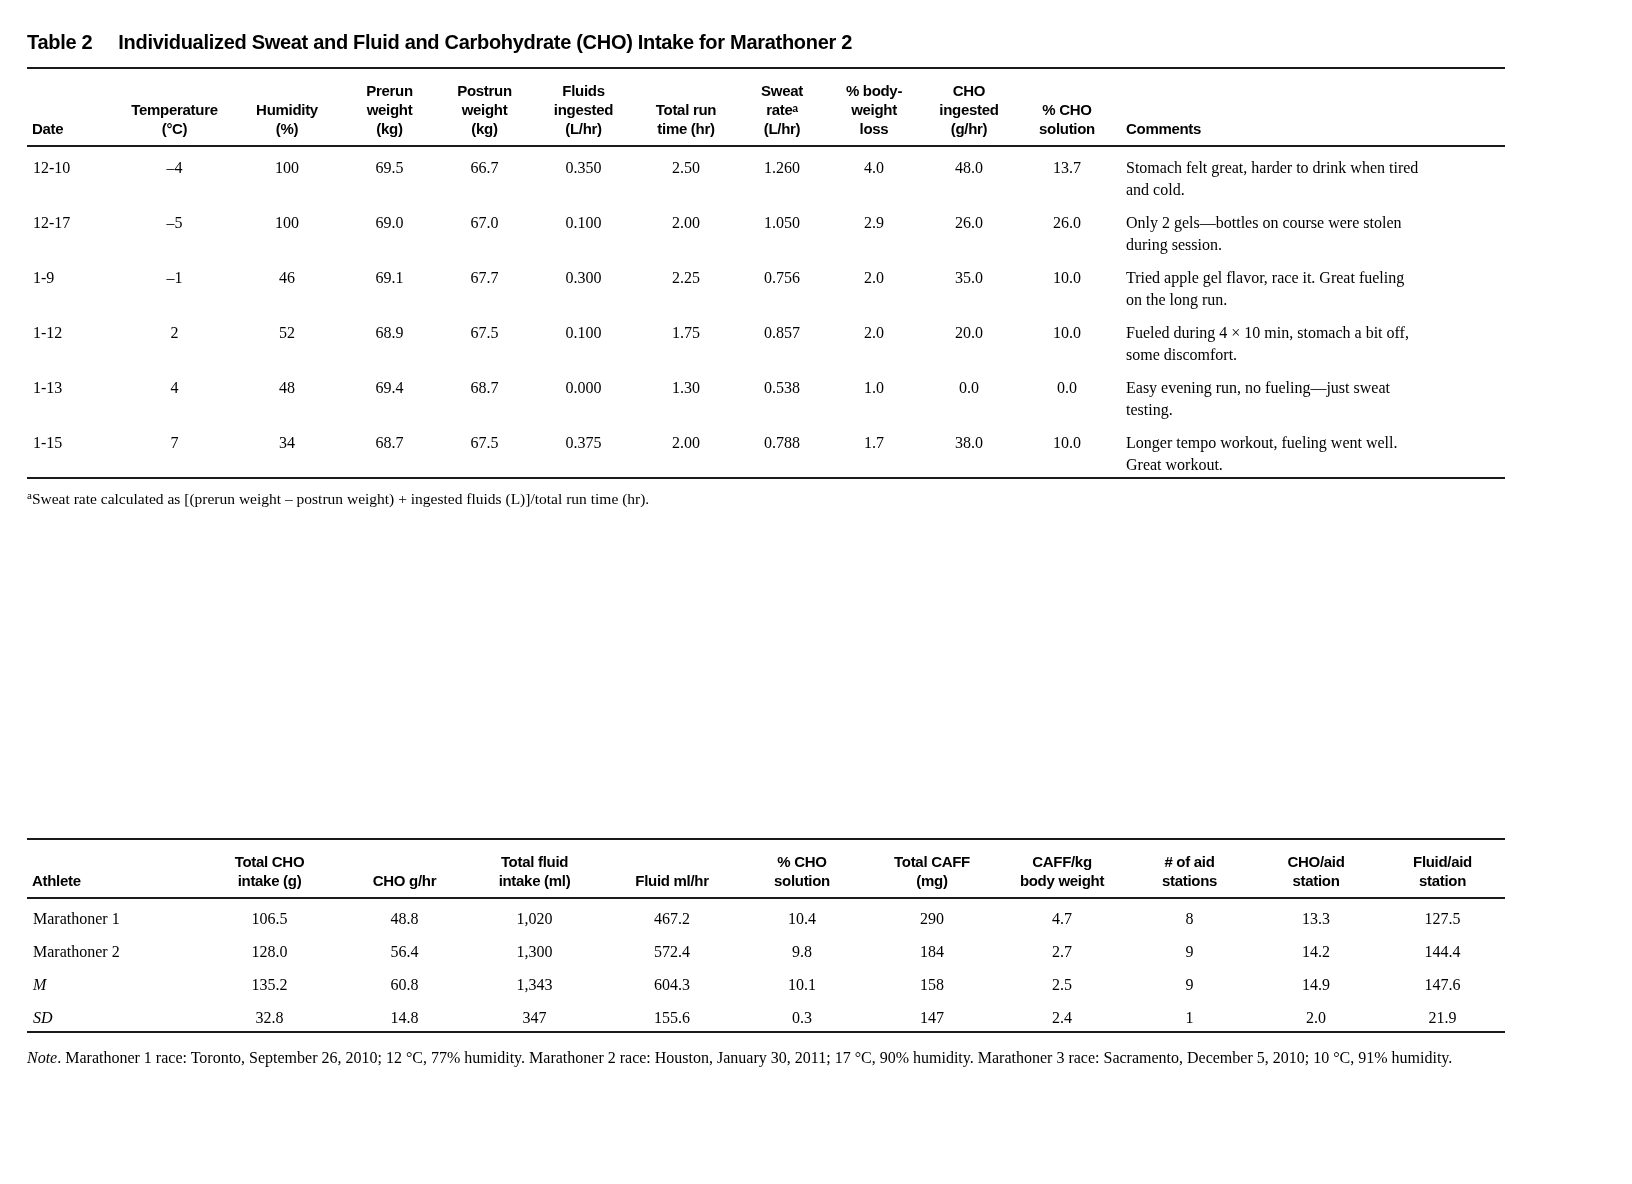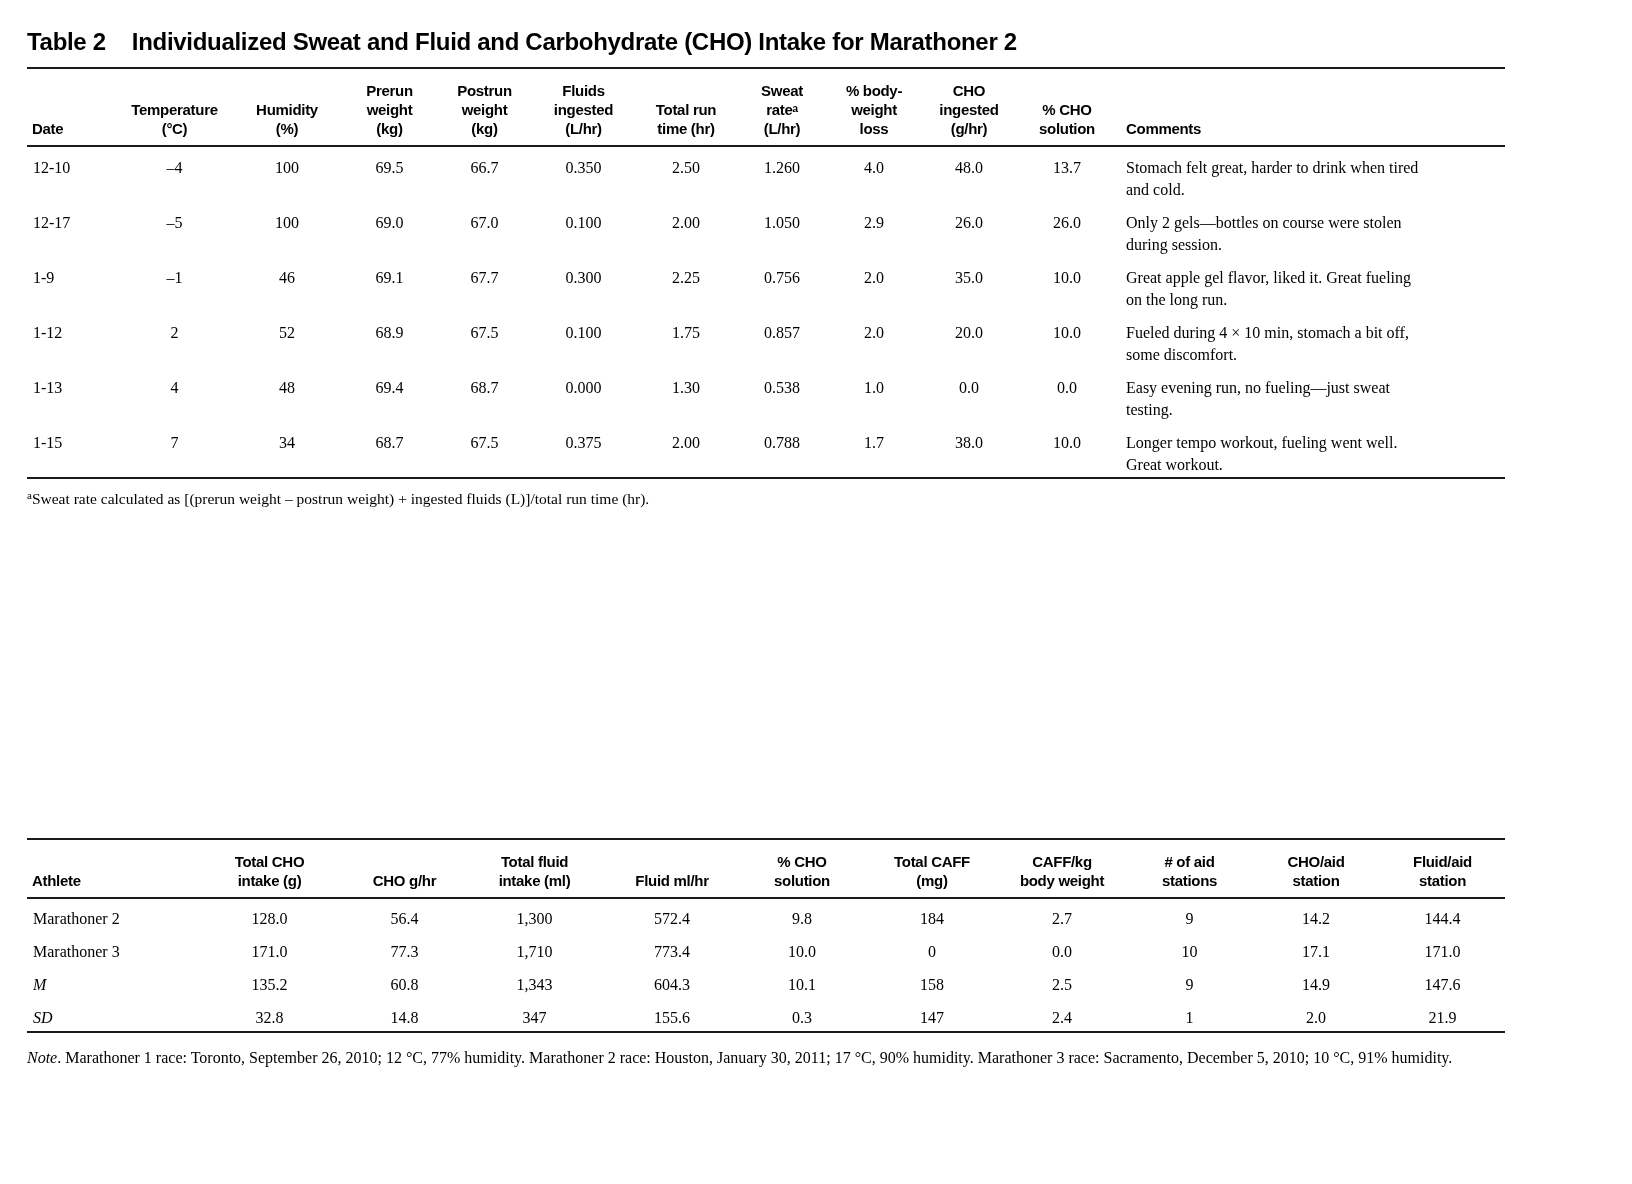--- a/index.html
+++ b/index.html
@@ -12,21 +12,21 @@
     overflow: hidden;
   }
   .tbl-block { position: absolute; left: 27px; width: 1478px; }
   .t2-block { top: 30px; }
   .t3-block { top: 838px; }
 
   .tbl-title {
     margin: 0 0 13px 0;
     font-family: "Liberation Sans", sans-serif;
     font-weight: bold;
-    font-size: 24px;
+    font-size: 20px;
     line-height: 24px;
     letter-spacing: -0.3px;
   }
   .tbl-label { margin-right: 26px; }
 
   table {
     border-collapse: collapse;
     table-layout: fixed;
     width: 1478px;
     border-top: 2px solid #1a1a1a;
@@ -179,21 +179,21 @@
             <td>–1</td>
             <td>46</td>
             <td>69.1</td>
             <td>67.7</td>
             <td>0.300</td>
             <td>2.25</td>
             <td>0.756</td>
             <td>2.0</td>
             <td>35.0</td>
             <td>10.0</td>
-            <td>Great apple gel flavor, liked it. Great fueling
+            <td>Tried apple gel flavor, race it. Great fueling
 on the long run.</td>
           </tr>
           <tr>
             <td>1-12</td>
             <td>2</td>
             <td>52</td>
             <td>68.9</td>
             <td>67.5</td>
             <td>0.100</td>
             <td>1.75</td>
@@ -274,46 +274,46 @@
           <th># of aid
 stations</th>
           <th>CHO/aid
 station</th>
           <th>Fluid/aid
 station</th>
         </tr>
       </thead>
       <tbody>
           <tr>
+            <td>Marathoner 1</td>
+            <td>106.5</td>
+            <td>48.8</td>
+            <td>1,020</td>
+            <td>467.2</td>
+            <td>10.4</td>
+            <td>290</td>
+            <td>4.7</td>
+            <td>8</td>
+            <td>13.3</td>
+            <td>127.5</td>
+          </tr>
+          <tr>
             <td>Marathoner 2</td>
             <td>128.0</td>
             <td>56.4</td>
             <td>1,300</td>
             <td>572.4</td>
             <td>9.8</td>
             <td>184</td>
             <td>2.7</td>
             <td>9</td>
             <td>14.2</td>
             <td>144.4</td>
           </tr>
           <tr>
-            <td>Marathoner 3</td>
-            <td>171.0</td>
-            <td>77.3</td>
-            <td>1,710</td>
-            <td>773.4</td>
-            <td>10.0</td>
-            <td>0</td>
-            <td>0.0</td>
-            <td>10</td>
-            <td>17.1</td>
-            <td>171.0</td>
-          </tr>
-          <tr>
             <td class="italic">M</td>
             <td>135.2</td>
             <td>60.8</td>
             <td>1,343</td>
             <td>604.3</td>
             <td>10.1</td>
             <td>158</td>
             <td>2.5</td>
             <td>9</td>
             <td>14.9</td>

